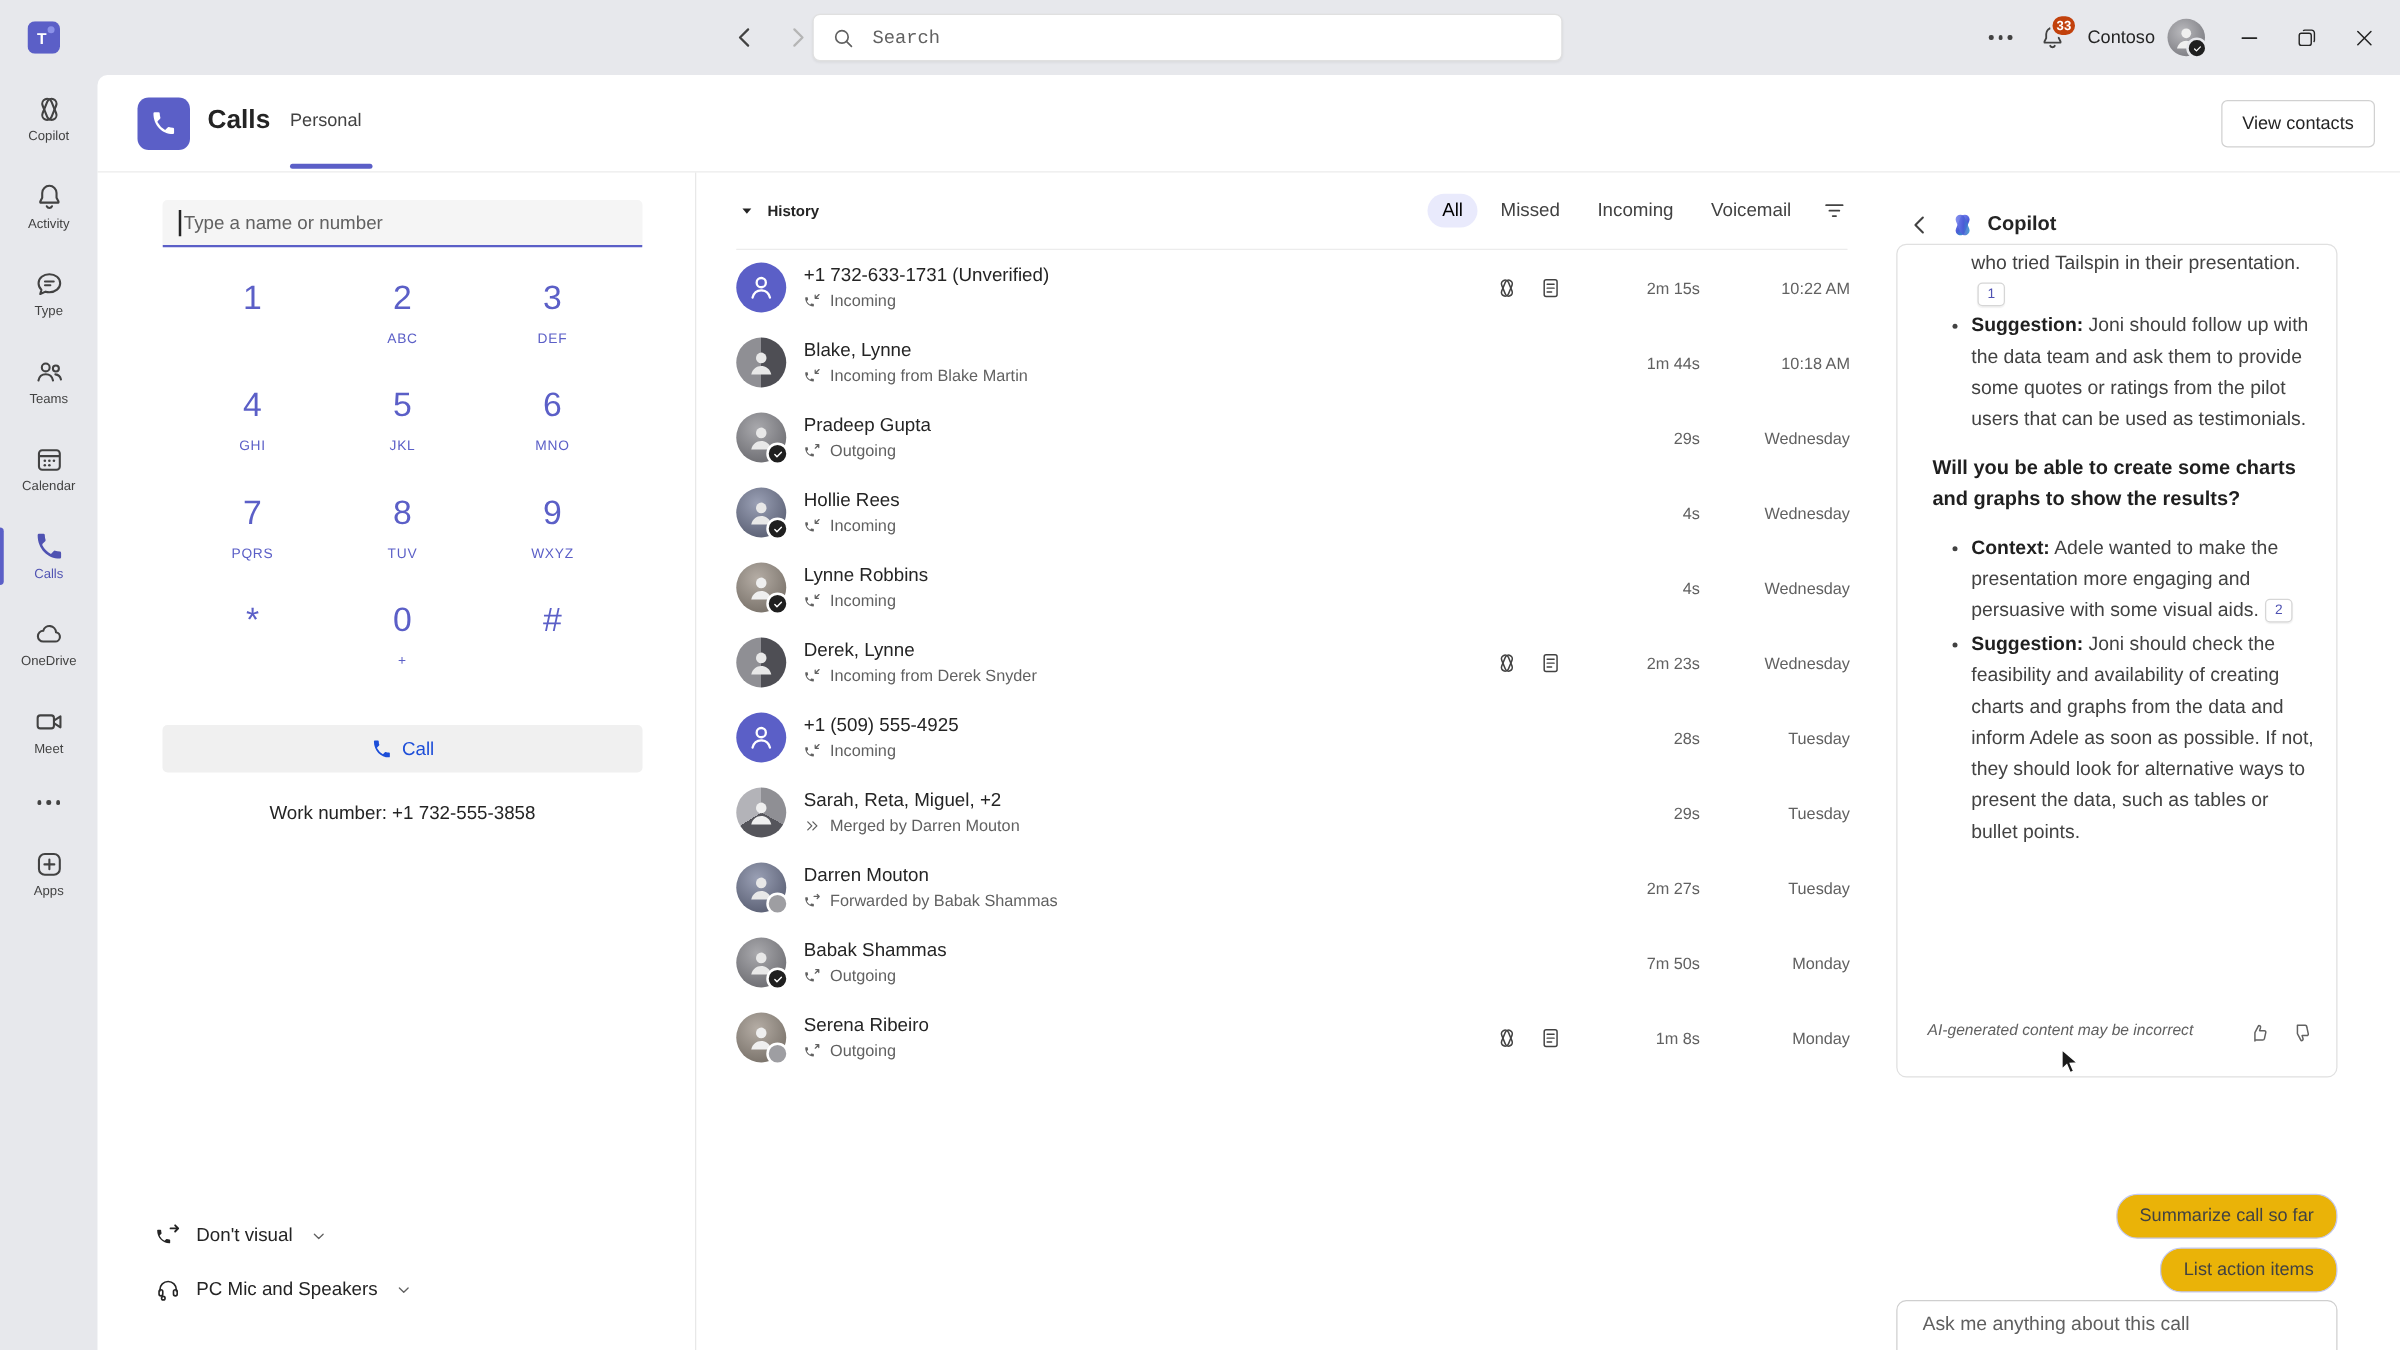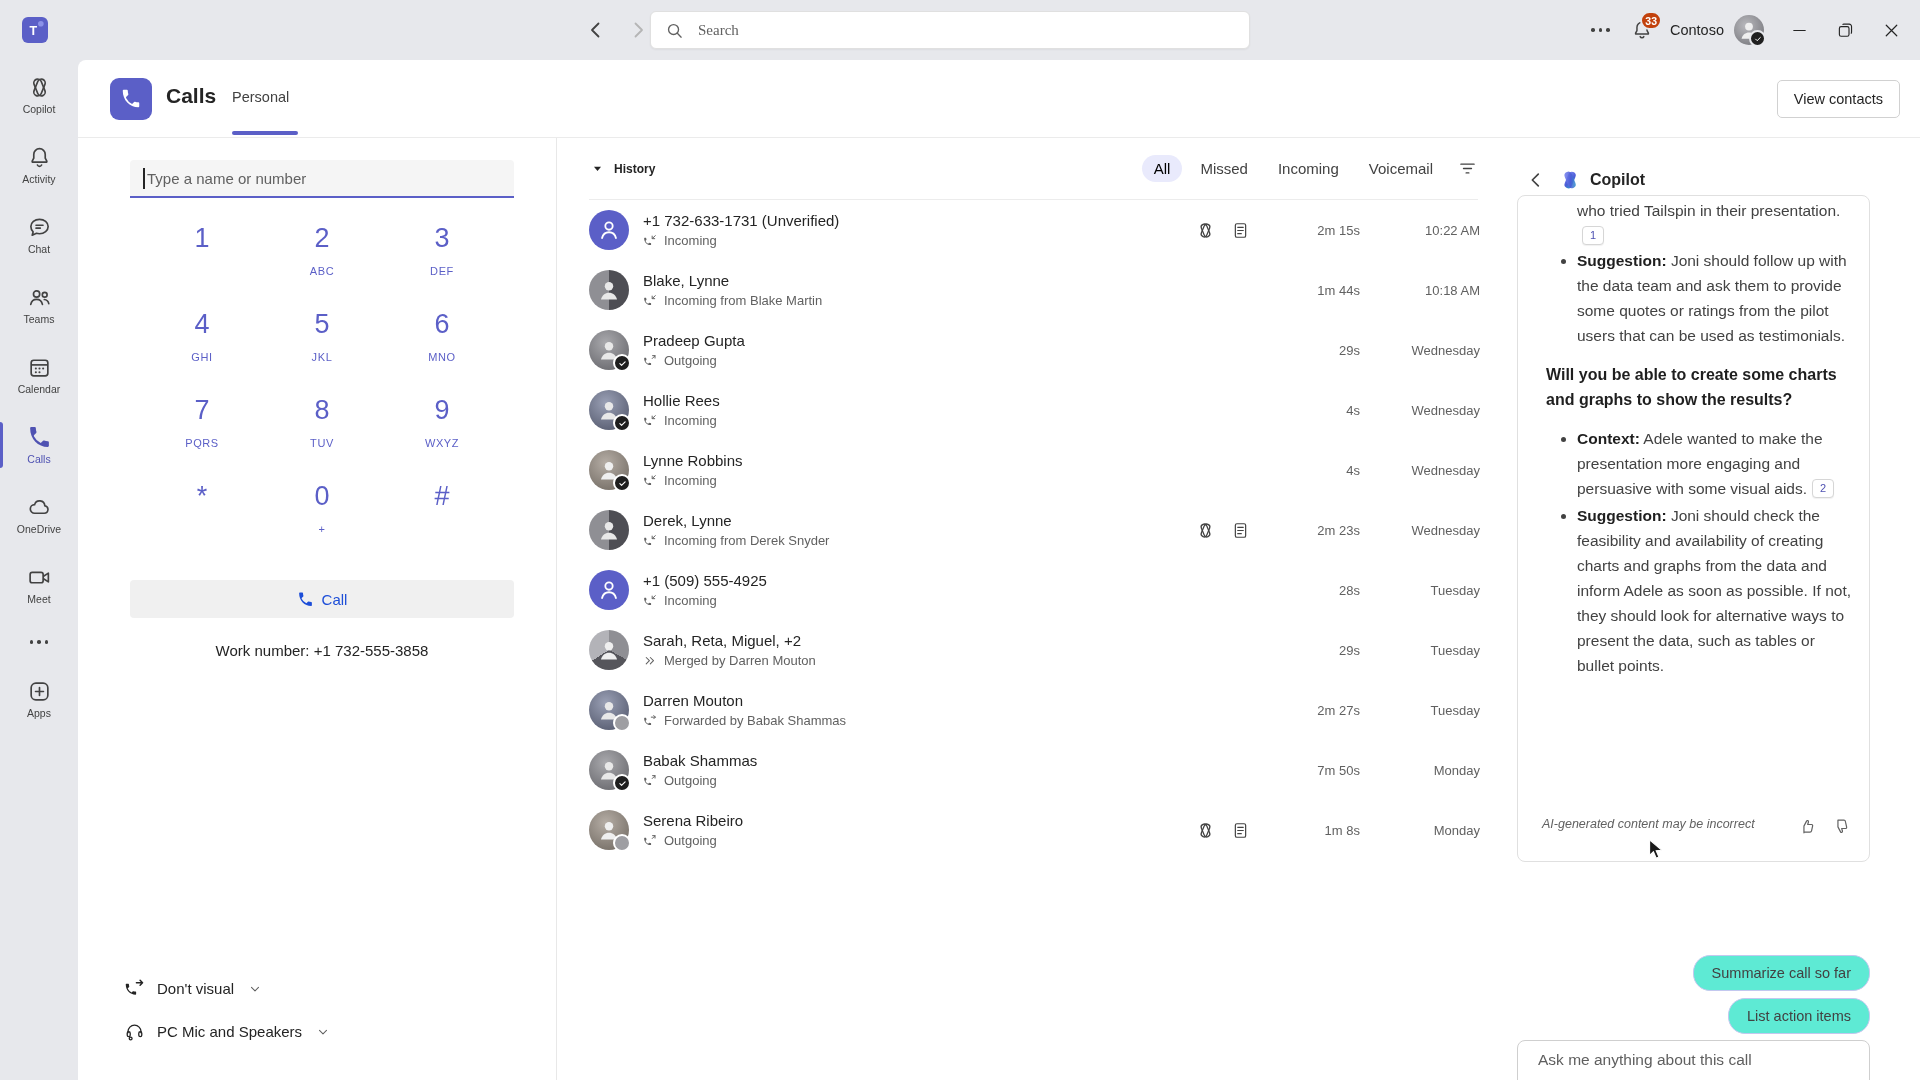--- a/index.html
+++ b/index.html
@@ -7,21 +7,21 @@
   .app{position:relative;width:1920px;height:1080px;}
 
   
   .titlebar{position:absolute;top:0;left:0;right:0;height:60px;background:#e7e8ec;}
   .tb-logo{position:absolute;left:22px;top:17px;width:26px;height:26px;}
   .tb-nav{position:absolute;left:584px;top:18px;display:flex;gap:18px;}
   .tb-nav .nav-btn{width:24px;height:24px;color:#424242;cursor:pointer;}
   .tb-nav .nav-btn.disabled{color:#b5b5b5;}
   .tb-search{position:absolute;left:650px;top:11px;width:600px;height:38px;background:#fff;border:1px solid #e0e0e0;border-radius:6px;display:flex;align-items:center;padding:0 14px;box-sizing:border-box;box-shadow:0 1px 2px rgba(0,0,0,.05);}
   .tb-search svg{width:19px;height:19px;color:#616161;flex:0 0 auto;}
-  .tb-search input{border:none;outline:none;background:transparent;font-size:15px;margin-left:12px;width:100%;font-family:Liberation Serif, serif;color:#242424;}
+  .tb-search input{border:none;outline:none;background:transparent;font-size:15px;margin-left:12px;width:100%;font-family:Liberation Mono, monospace;color:#242424;}
   .tb-search input::placeholder{color:#616161;}
   .tb-right{position:absolute;right:6px;top:0;height:60px;display:flex;align-items:center;}
   .dots3{display:flex;gap:4px;padding:0 12px;cursor:pointer;}
   .dots3 i{width:3.5px;height:3.5px;border-radius:50%;background:#424242;display:block;}
   .tb-bell{position:relative;width:40px;height:40px;display:flex;align-items:center;justify-content:center;cursor:pointer;color:#424242;}
   .tb-bell svg{width:22px;height:22px;}
   .tb-badge{position:absolute;top:1px;right:0px;min-width:19px;height:19px;border-radius:10px;background:#c2410c;color:#fff;font-size:10.5px;font-weight:bold;display:flex;align-items:center;justify-content:center;padding:0 3px;border:2px solid #e7e8ec;box-sizing:border-box;}
   .tb-org{font-size:14.5px;color:#242424;margin:0 10px 0 8px;cursor:pointer;}
   .tb-avatar{position:relative;width:30px;height:30px;border-radius:50%;background:radial-gradient(circle at 40% 35%,#b9b9bd,#6e6e74);margin-right:12px;cursor:pointer;}
   .tb-avatar svg.ph{position:absolute;inset:3px;color:#efefef;width:24px;height:24px;}
@@ -116,21 +116,21 @@
   .cp-scroll{position:absolute;top:0;left:0;right:0;bottom:44px;overflow:hidden;padding:2px 16px 0 28px;box-sizing:border-box;font-size:15.5px;line-height:25px;color:#424242;}
   .cp-scroll .cont{margin-left:31px;}
   .cp-scroll ul{margin:0;padding-left:31px;}
   .cp-scroll li{margin:0 0 2px 0;}
   .cp-scroll b{color:#1f1f1f;}
   .cp-q{font-size:16px;font-weight:bold;color:#1f1f1f;margin:14px 0 14px 0;line-height:25px;}
   .cite{display:inline-flex;align-items:center;justify-content:center;min-width:16px;height:17px;border:1px solid #d6d6d6;border-radius:4px;background:#fff;font-size:11px;color:#4f52b2;margin-left:5px;position:relative;top:-2px;padding:0 2px;box-shadow:0 1px 1px rgba(0,0,0,.06);}
   .cp-disc{position:absolute;left:0;right:0;bottom:0;height:44px;display:flex;align-items:flex-start;padding:0 18px 0 24px;box-sizing:border-box;font-style:italic;}
   .cp-disc-text{font-size:12.5px;color:#616161;flex:1 1 auto;}
   .cp-disc svg{width:19px;height:19px;color:#616161;margin-left:15px;cursor:pointer;}
-  .cp-pill{position:absolute;right:0;height:34px;padding:0 18px;border:1px solid #c3c8ef;border-radius:17px;background:#5eead4;font-size:14.5px;color:#424242;display:flex;align-items:center;cursor:pointer;white-space:nowrap;}
+  .cp-pill{position:absolute;right:0;height:34px;padding:0 18px;border:1px solid #c3c8ef;border-radius:17px;background:#eab308;font-size:14.5px;color:#424242;display:flex;align-items:center;cursor:pointer;white-space:nowrap;}
   .cp-pill.p1{top:817px;}
   .cp-pill.p2{top:860px;}
   .cp-input{position:absolute;top:902px;left:0;width:353px;height:54px;border:1px solid #cfcfcf;border-radius:8px;box-sizing:border-box;padding:0 16px 14px 20px;font-size:15.5px;font-family:inherit;color:#242424;outline:none;}
   .cp-input::placeholder{color:#5f5f5f;}
 
   .cursor{position:absolute;left:1645px;top:838px;width:22px;height:22px;pointer-events:none;z-index:99;}
 </style>
 </head>
 <body>
 
@@ -385,21 +385,21 @@
     <div class="ritem">
         <svg>
           <use href="#s-bell"></use>
         </svg>
         <div class="rlabel">Activity</div>
       </div>
     <div class="ritem">
         <svg>
           <use href="#s-chat"></use>
         </svg>
-        <div class="rlabel">Chat</div>
+        <div class="rlabel">Type</div>
       </div>
     <div class="ritem">
         <svg>
           <use href="#s-people"></use>
         </svg>
         <div class="rlabel">Teams</div>
       </div>
     <div class="ritem">
         <svg>
           <use href="#s-cal"></use>

